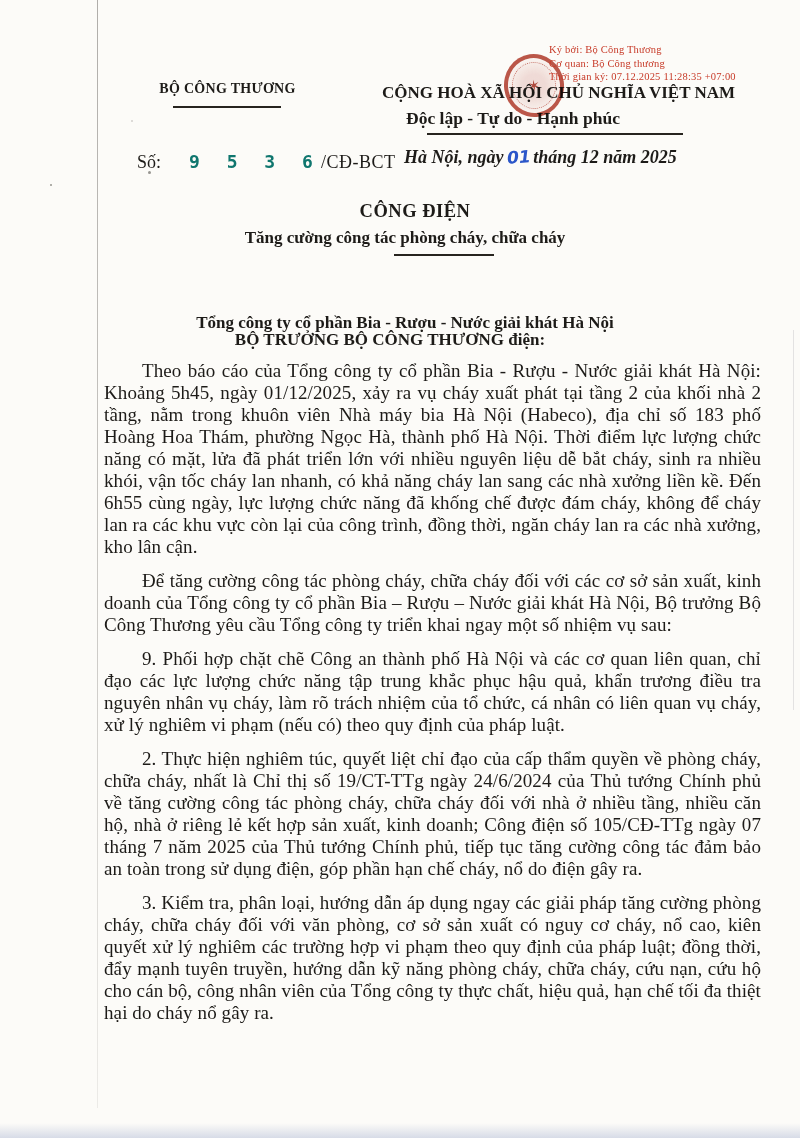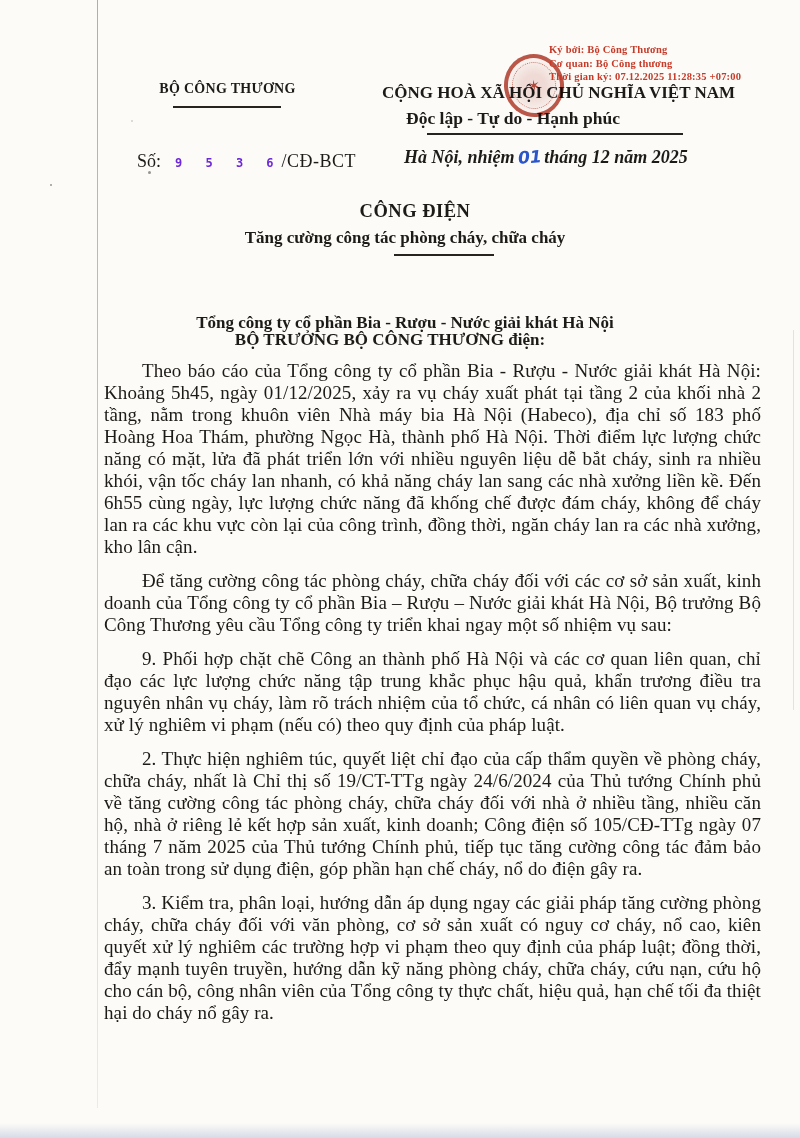--- a/index.html
+++ b/index.html
@@ -32,27 +32,27 @@
 
   
   .seal { position:absolute; left:504px; top:54px; width:52px; height:55px; border-radius:50%;
     border:4px solid rgba(175,52,36,.82); mix-blend-mode:multiply; z-index:4;
     background:radial-gradient(circle, rgba(175,52,36,.16) 30%, rgba(175,52,36,.04) 70%);
     transform:rotate(-8deg); }
   .seal-ring { position:absolute; inset:4px; border-radius:50%; border:1.5px dotted rgba(175,52,36,.65); }
   .seal-core { position:absolute; inset:0; display:flex; align-items:center; justify-content:center;
     color:rgba(165,48,34,.85); font-size:15px; }
   .sig-block { position:absolute; left:549px; top:43px; width:250px; z-index:5;
-    color:#c73a28; font-size:10.5px; line-height:13.5px; font-weight:700; letter-spacing:.2px;
+    color:#c73a28; font-size:10.5px; line-height:13.5px; font-weight:400; letter-spacing:.2px;
     font-family:"Liberation Serif","DejaVu Serif",serif; }
 
   
   .doc-number { position:absolute; left:137px; top:151px; font-size:18px; }
-  .doc-number .digits { display:inline-block; margin-left:14px; letter-spacing:8px;
-    font-family:"DejaVu Sans Mono",monospace; font-size:12px; font-weight:600; color:#6d28d9; }
+  .doc-number .digits { display:inline-block; margin-left:28px; letter-spacing:8px;
+    font-family:"DejaVu Sans Mono",monospace; font-size:18px; font-weight:600; color:#0f766e; }
   .doc-number .suffix { display:inline-block; letter-spacing:.5px; }
   .date-line { position:absolute; left:404px; top:147px; width:320px; font-style:italic;
     font-size:18px; font-weight:600; white-space:nowrap; }
   .date-line .day { color:#2b56c9; font-weight:bold; font-style:italic; display:inline-block;
     transform:rotate(-4deg); margin:0 3px; font-family:"DejaVu Sans",sans-serif; font-size:17px; }
 
   
   .doc-type { position:absolute; left:85px; top:201px; width:660px; text-align:center;
     font-weight:bold; font-size:18.5px; letter-spacing:.5px; }
   .doc-subject { position:absolute; left:75px; top:228px; width:660px; text-align:center;
@@ -95,21 +95,21 @@
   <div class="sig-block">
     <div>Ký bởi: Bộ Công Thương</div>
     <div>Cơ quan: Bộ Công thương</div>
     <div>Thời gian ký: 07.12.2025 11:28:35 +07:00</div>
   </div>
 
   <div class="doc-number">
     <span>Số:</span><span class="digits">9 5 3 6</span><span class="suffix">/CĐ-BCT</span>
   </div>
   <div class="date-line">
-    <span>Hà Nội, nhiệm</span><span class="day">01</span><span>tháng 12 năm 2025</span>
+    <span>Hà Nội, ngày</span><span class="day">01</span><span>tháng 12 năm 2025</span>
   </div>
 
   <div class="doc-type">CÔNG ĐIỆN</div>
   <div class="doc-subject">Tăng cường công tác phòng cháy, chữa cháy</div>
   <div class="subject-underline"></div>
 
   <div class="recipient-1">BỘ TRƯỞNG BỘ CÔNG THƯƠNG điện:</div>
   <div class="recipient-2">Tổng công ty cổ phần Bia - Rượu - Nước giải khát Hà Nội</div>
 
   <div class="body-text">

